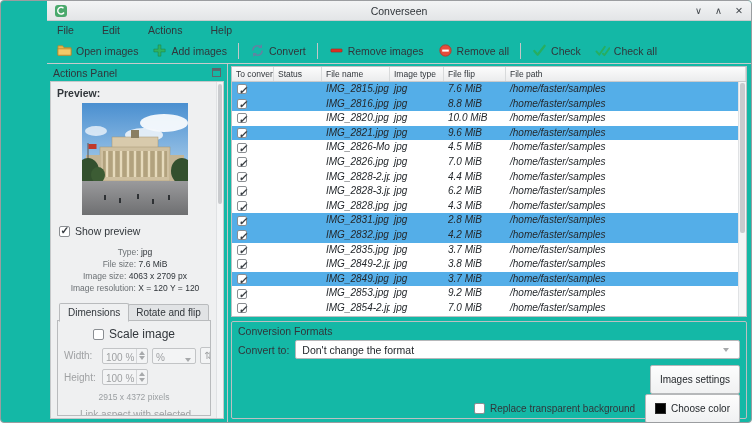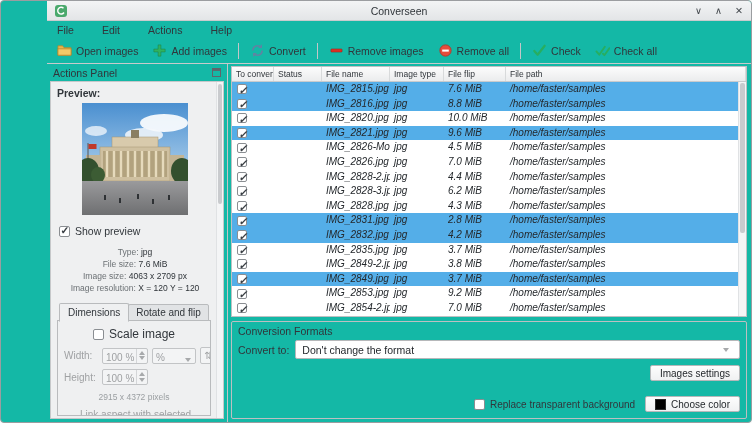--- a/index.html
+++ b/index.html
@@ -90,21 +90,21 @@
   .vscroll .handle { position:absolute; top:1px; left:1px; width:5px; height:150px; background:#c9cbce; border-radius:2px; }
 
   
   .groupbox { flex:1; min-height:0; margin:4px 0 0 0; border:1px solid #bdbfc1; border-radius:2px;
               display:flex; flex-direction:column; padding:2px 6px 6px 6px; }
   .gb-title { font-size:10.5px; flex:0 0 15px; line-height:15px; }
   .convert-row { display:flex; align-items:center; gap:6px; margin-top:1px; font-size:10.5px; }
   .combo { flex:1; height:19px; background:#fff; border:1px solid #b6b8ba; border-radius:2px;
            display:flex; align-items:center; padding:0 6px; font-size:10.5px; color:#24282c; }
   .settings-row { display:flex; justify-content:flex-end; margin-top:6px; }
-  .btn { height:16px; padding:0 9px; background:linear-gradient(#fdfdfd,#f0f1f2); border:1px solid #b6b8ba; border-radius:2px;
+  .btn { height:29px; padding:0 9px; background:linear-gradient(#fdfdfd,#f0f1f2); border:1px solid #b6b8ba; border-radius:2px;
          font:10px "Liberation Sans", sans-serif; color:#24282c; display:flex; align-items:center; gap:5px; }
   .bottom-row { margin-top:auto; display:flex; justify-content:flex-end; align-items:center; gap:10px; font-size:10px; }
   .swatch { width:11px; height:11px; background:var(--swatch,#000); border:1px solid #2a2a2a; }
 </style>
 </head>
 <body>
 
 <div class="window">
 
   <div class="titlebar">

